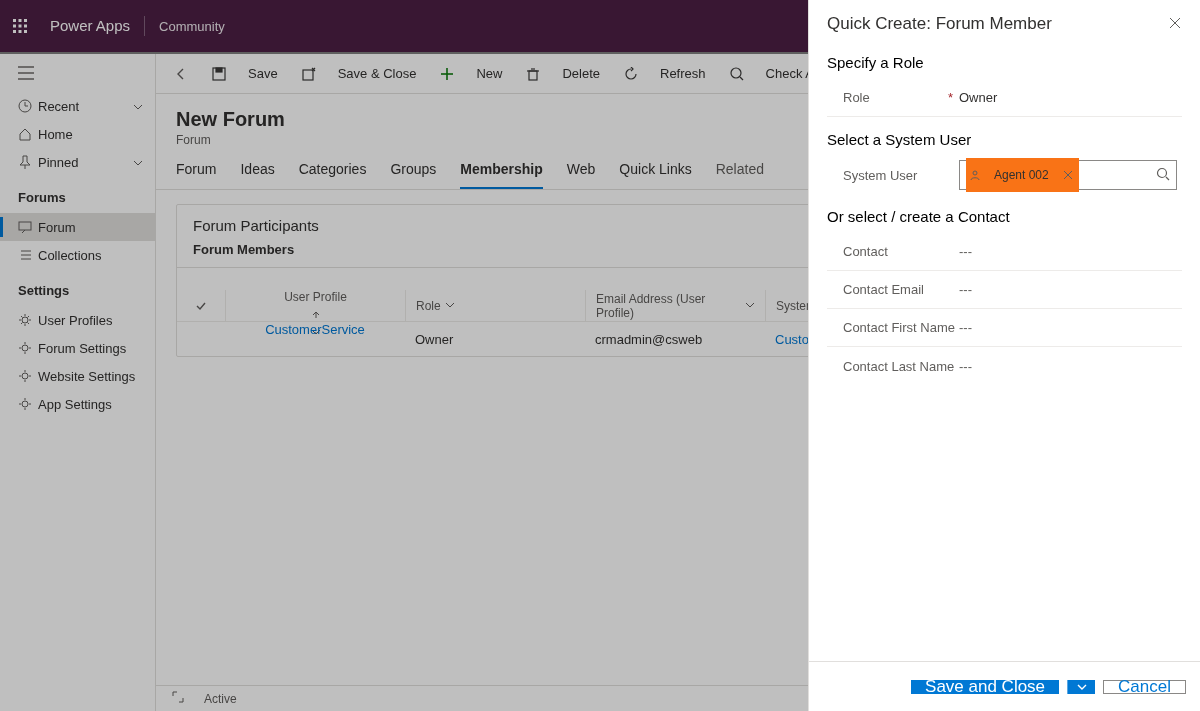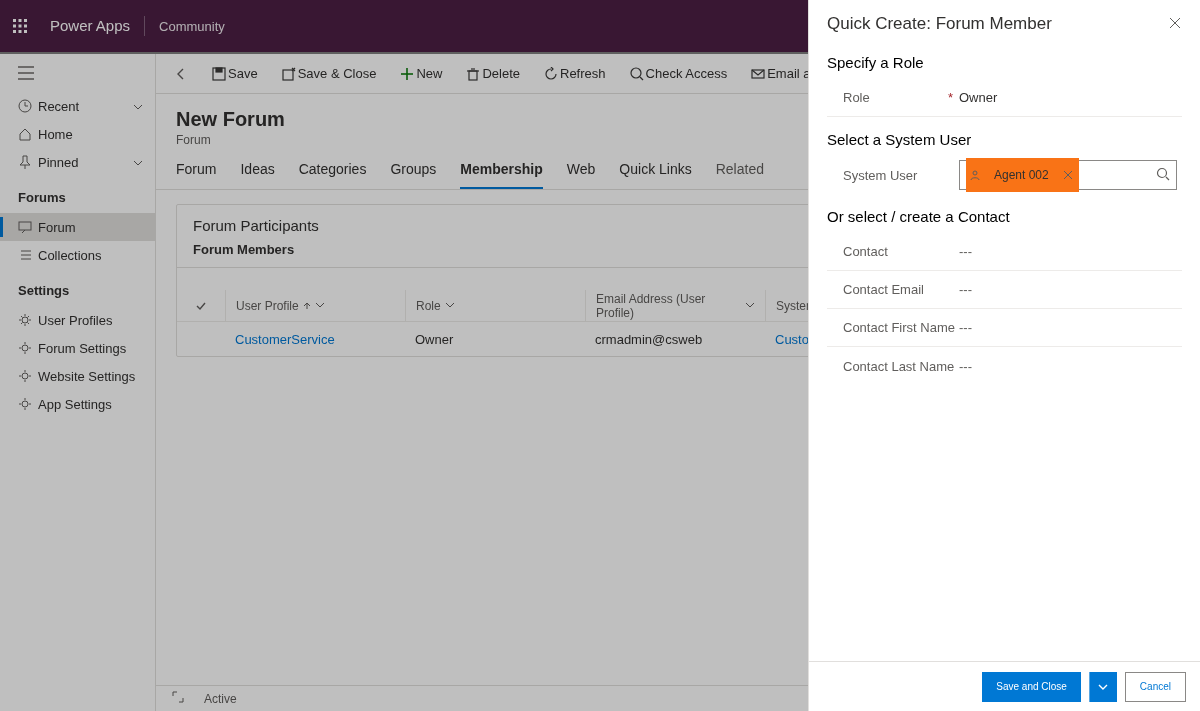--- a/index.html
+++ b/index.html
@@ -25,21 +25,21 @@
   .nav-item.sel::before { content:""; position:absolute; left:0; top:4px; bottom:4px; width:3px; background:#0078d4; }
   .nav-item .chev { position:absolute; right:12px; top:8px; }
   .nav-section { font-size:13px; font-weight:600; color:#323130; padding:14px 0 8px 18px; }
   .nicon svg { width:14px; height:14px; fill:none; stroke:#605e5c; stroke-width:1; }
 
   
   .main { flex:1; display:flex; flex-direction:column; background:#fff; min-width:0; }
 
   
   .cmdbar { height:40px; border-bottom:1px solid #e1dfdd; display:flex; align-items:center; padding:0 8px; gap:4px; background:#fff; }
-  .cmd { display:flex; align-items:center; gap:2px; padding:0 10px; height:32px; cursor:pointer; font-size:13px; color:#323130; }
+  .cmd { display:flex; align-items:center; gap:22px; padding:0 10px; height:32px; cursor:pointer; font-size:13px; color:#323130; }
   .cmd svg { width:14px; height:14px; }
   .backbtn svg { width:14px; height:14px; stroke:#605e5c; }
 
   
   .page-head { padding:14px 20px 0 20px; }
   .page-title { font-size:20px; font-weight:600; }
   .page-sub { font-size:12px; color:#605e5c; margin-top:2px; }
 
   
   .tabs { display:flex; gap:24px; padding:14px 20px 0 20px; border-bottom:1px solid #e1dfdd; }
@@ -47,21 +47,21 @@
   .tab.active { color:#323130; font-weight:600; border-bottom:2px solid:#742774; border-bottom:2px solid #4d1f45; border-bottom:2px solid #0078d4; }
   .tab.related { color:#605e5c; }
 
   
   .card { margin:14px 20px; border:1px solid #e1dfdd; border-radius:2px; }
   .card-h1 { padding:12px 16px 4px 16px; font-size:15px; font-weight:400; color:#323130; }
   .card-h2 { padding:4px 16px 10px 16px; font-size:13px; font-weight:600; color:#323130; border-bottom:1px solid #e1dfdd; }
   .grid-head { display:flex; align-items:center; height:32px; color:#605e5c; font-size:12px; border-bottom:1px solid #edebe9; }
   .colchk { width:48px; display:flex; justify-content:center; }
   .col { padding:0 10px; display:flex; align-items:center; gap:4px; border-left:1px solid #edebe9; height:100%; }
-  .col1 { width:180px; }
+  .col1 { width:180px;flex-direction:column; }
   .col2 { width:180px; }
   .col3 { width:180px; }
   .col4 { flex:1; }
   .grid-row { display:flex; align-items:center; height:34px; font-size:13px; }
   .link { color:#0078d4; cursor:pointer; }
 
   
   .statusbar { position:absolute; left:156px; right:0; bottom:0; height:26px; border-top:1px solid #e1dfdd; background:#fff; display:flex; align-items:center; font-size:12px; color:#605e5c; padding-left:16px; gap:20px; }
   .statusbar svg { width:12px; height:12px; }
 
@@ -80,21 +80,21 @@
   .field-row:last-child { border-bottom:none; }
   .field-label { width:132px; color:#605e5c; padding-left:16px; position:relative; }
   .req { color:#a4262c; position:absolute; right:6px; }
   .field-val { flex:1; }
   .lookup { border:1px solid #8a8886; height:30px; display:flex; align-items:center; padding:0 6px; gap:4px; background:#fff; width:218px; }
   .lookup .chip { background:#f97316; display:flex; align-items:center; gap:14px; height:34px; padding:0 6px 0 4px; font-size:12px; }
   .lookup .chip svg { width:10px; height:10px; }
   .lookup .search { margin-left:auto; }
   .placeholder { color:#605e5c; }
   .panel-foot { border-top:1px solid #e1dfdd; height:50px; display:flex; align-items:center; justify-content:flex-end; gap:8px; padding:0 14px; }
-  .btn { height:30px; display:flex; align-items:center; justify-content:center; font-size:10px; cursor:pointer; }
+  .btn { height:14px; display:flex; align-items:center; justify-content:center; font-size:17px; cursor:pointer; }
   .btn-primary { background:#0078d4; color:#fff; padding:0 14px; }
   .btn-split { width:28px; background:#0078d4; color:#fff; border-left:1px solid rgba(255,255,255,0.35); }
   .btn-outline { background:#fff; border:1px solid #8a8886; color:#0078d4; padding:0 14px; }
 
   .chev-sm svg { width:10px; height:10px; stroke:#605e5c; fill:none; }
   .sort-arr svg { width:8px; height:8px; stroke:#605e5c; }
 </style>
 </head>
 <body>
 

